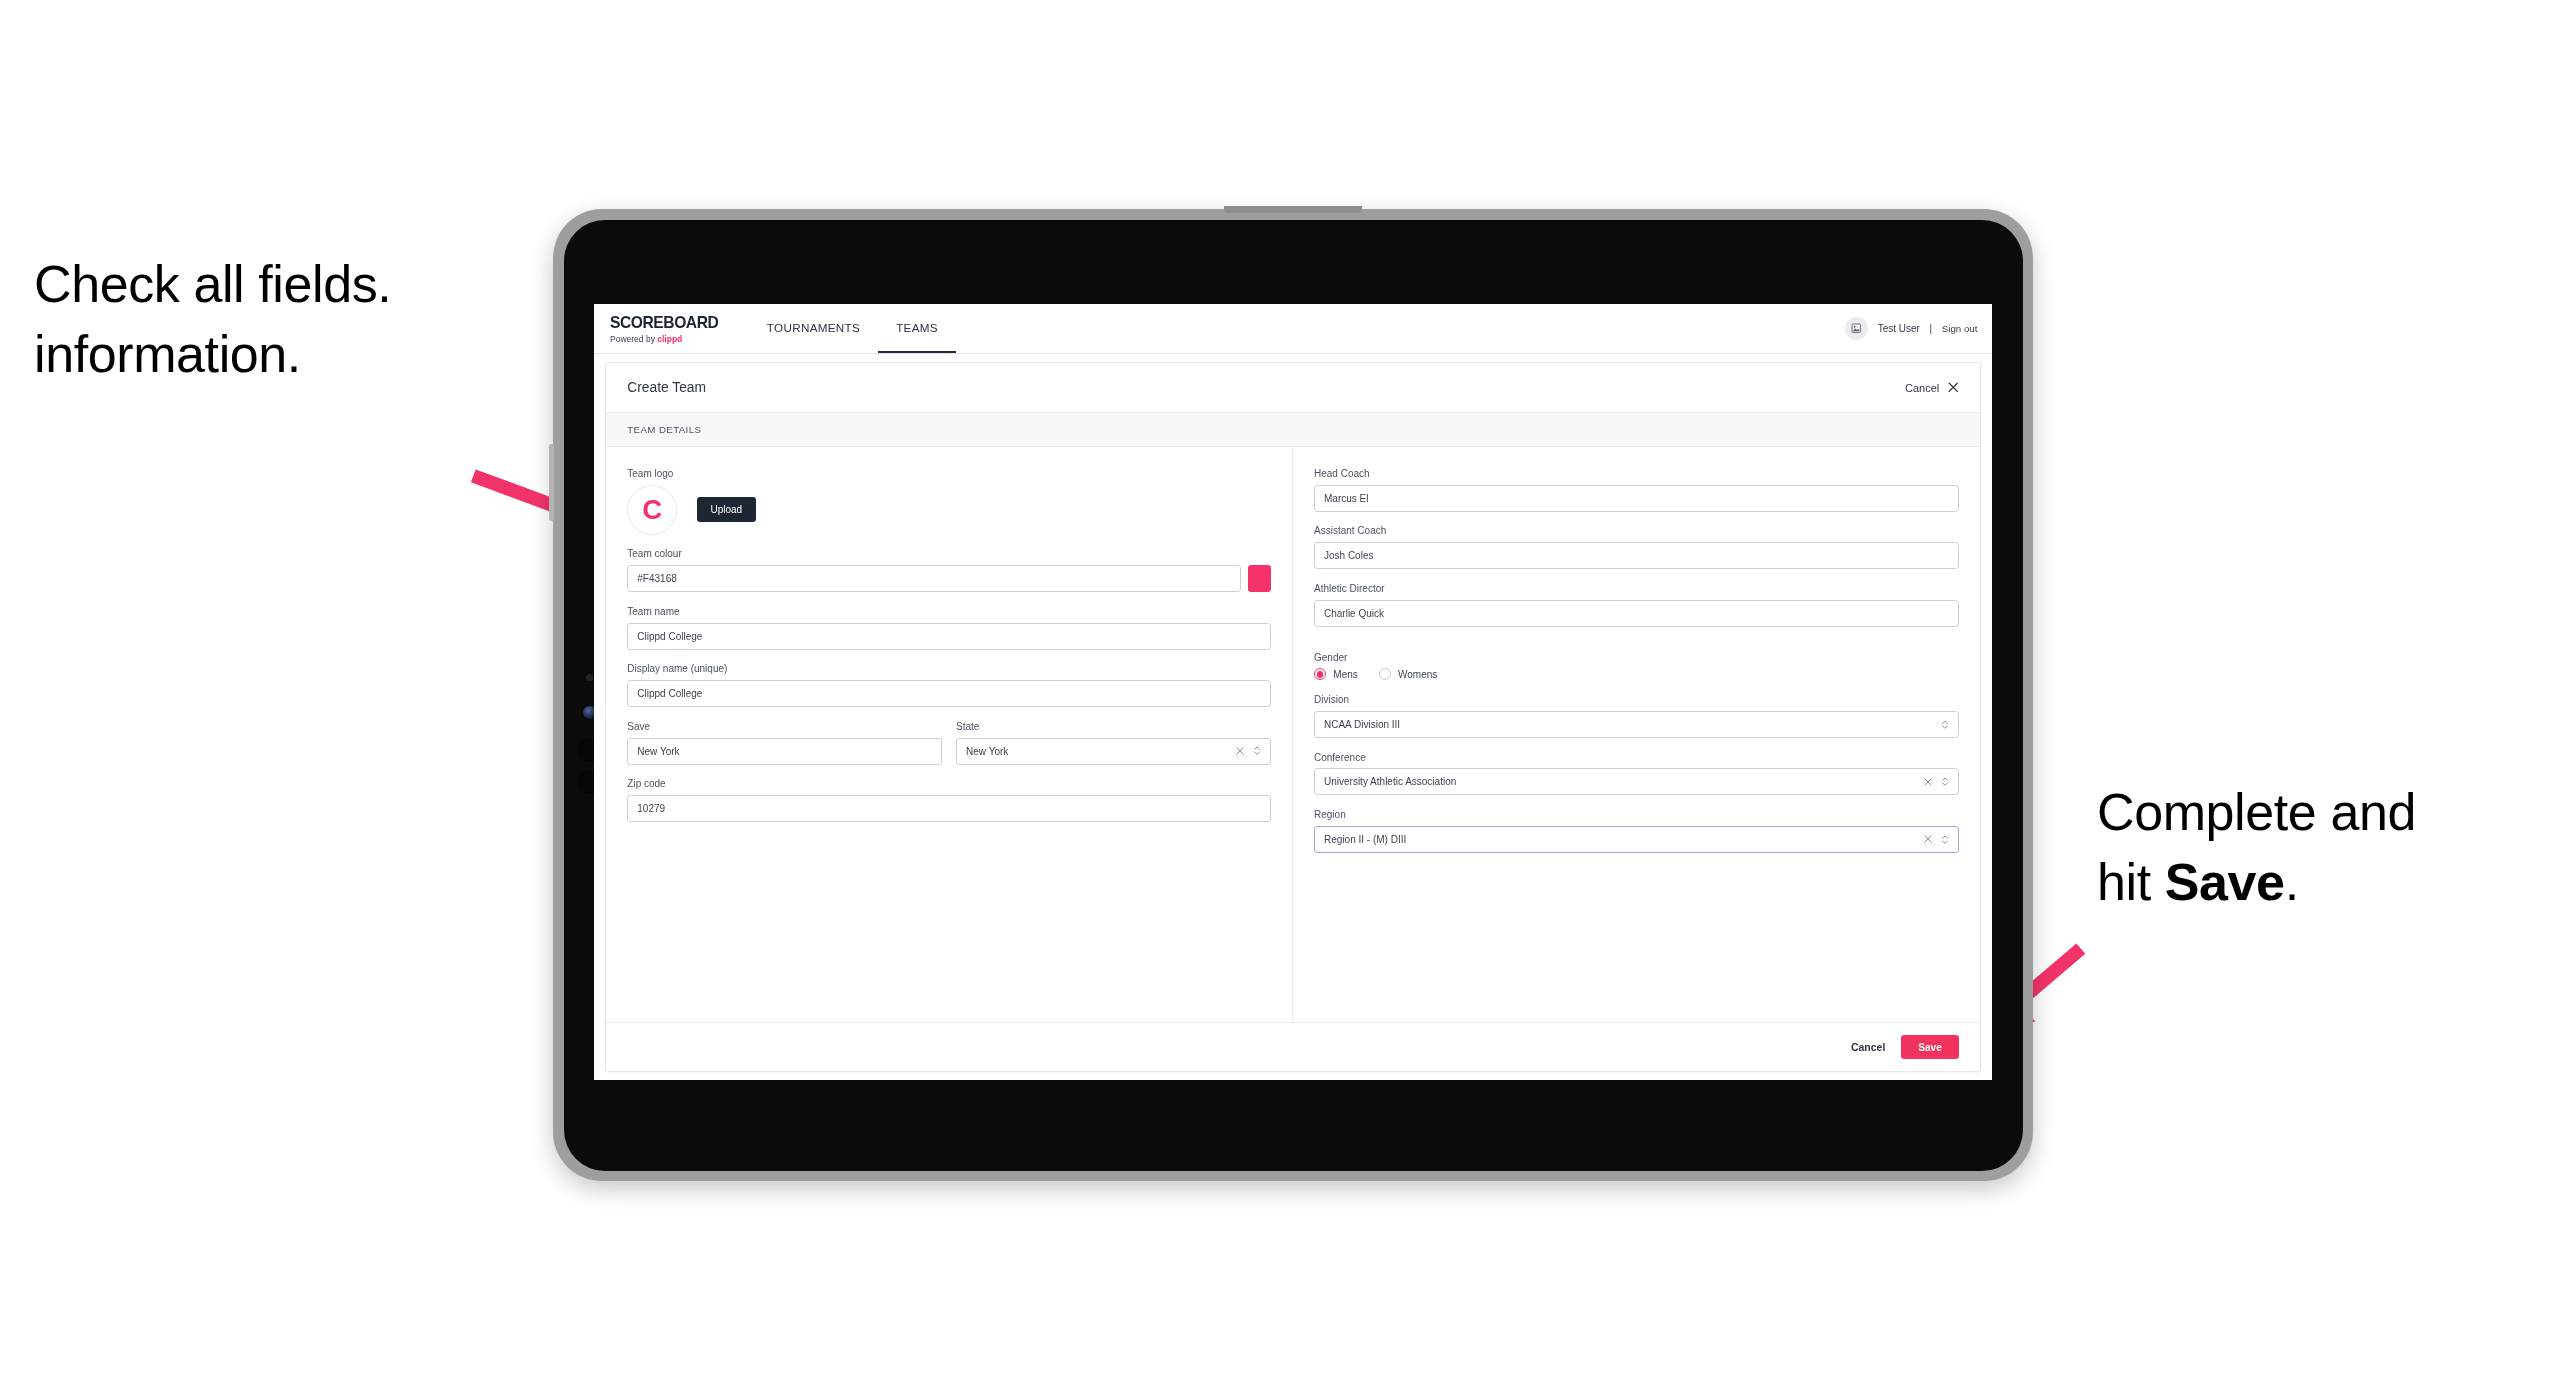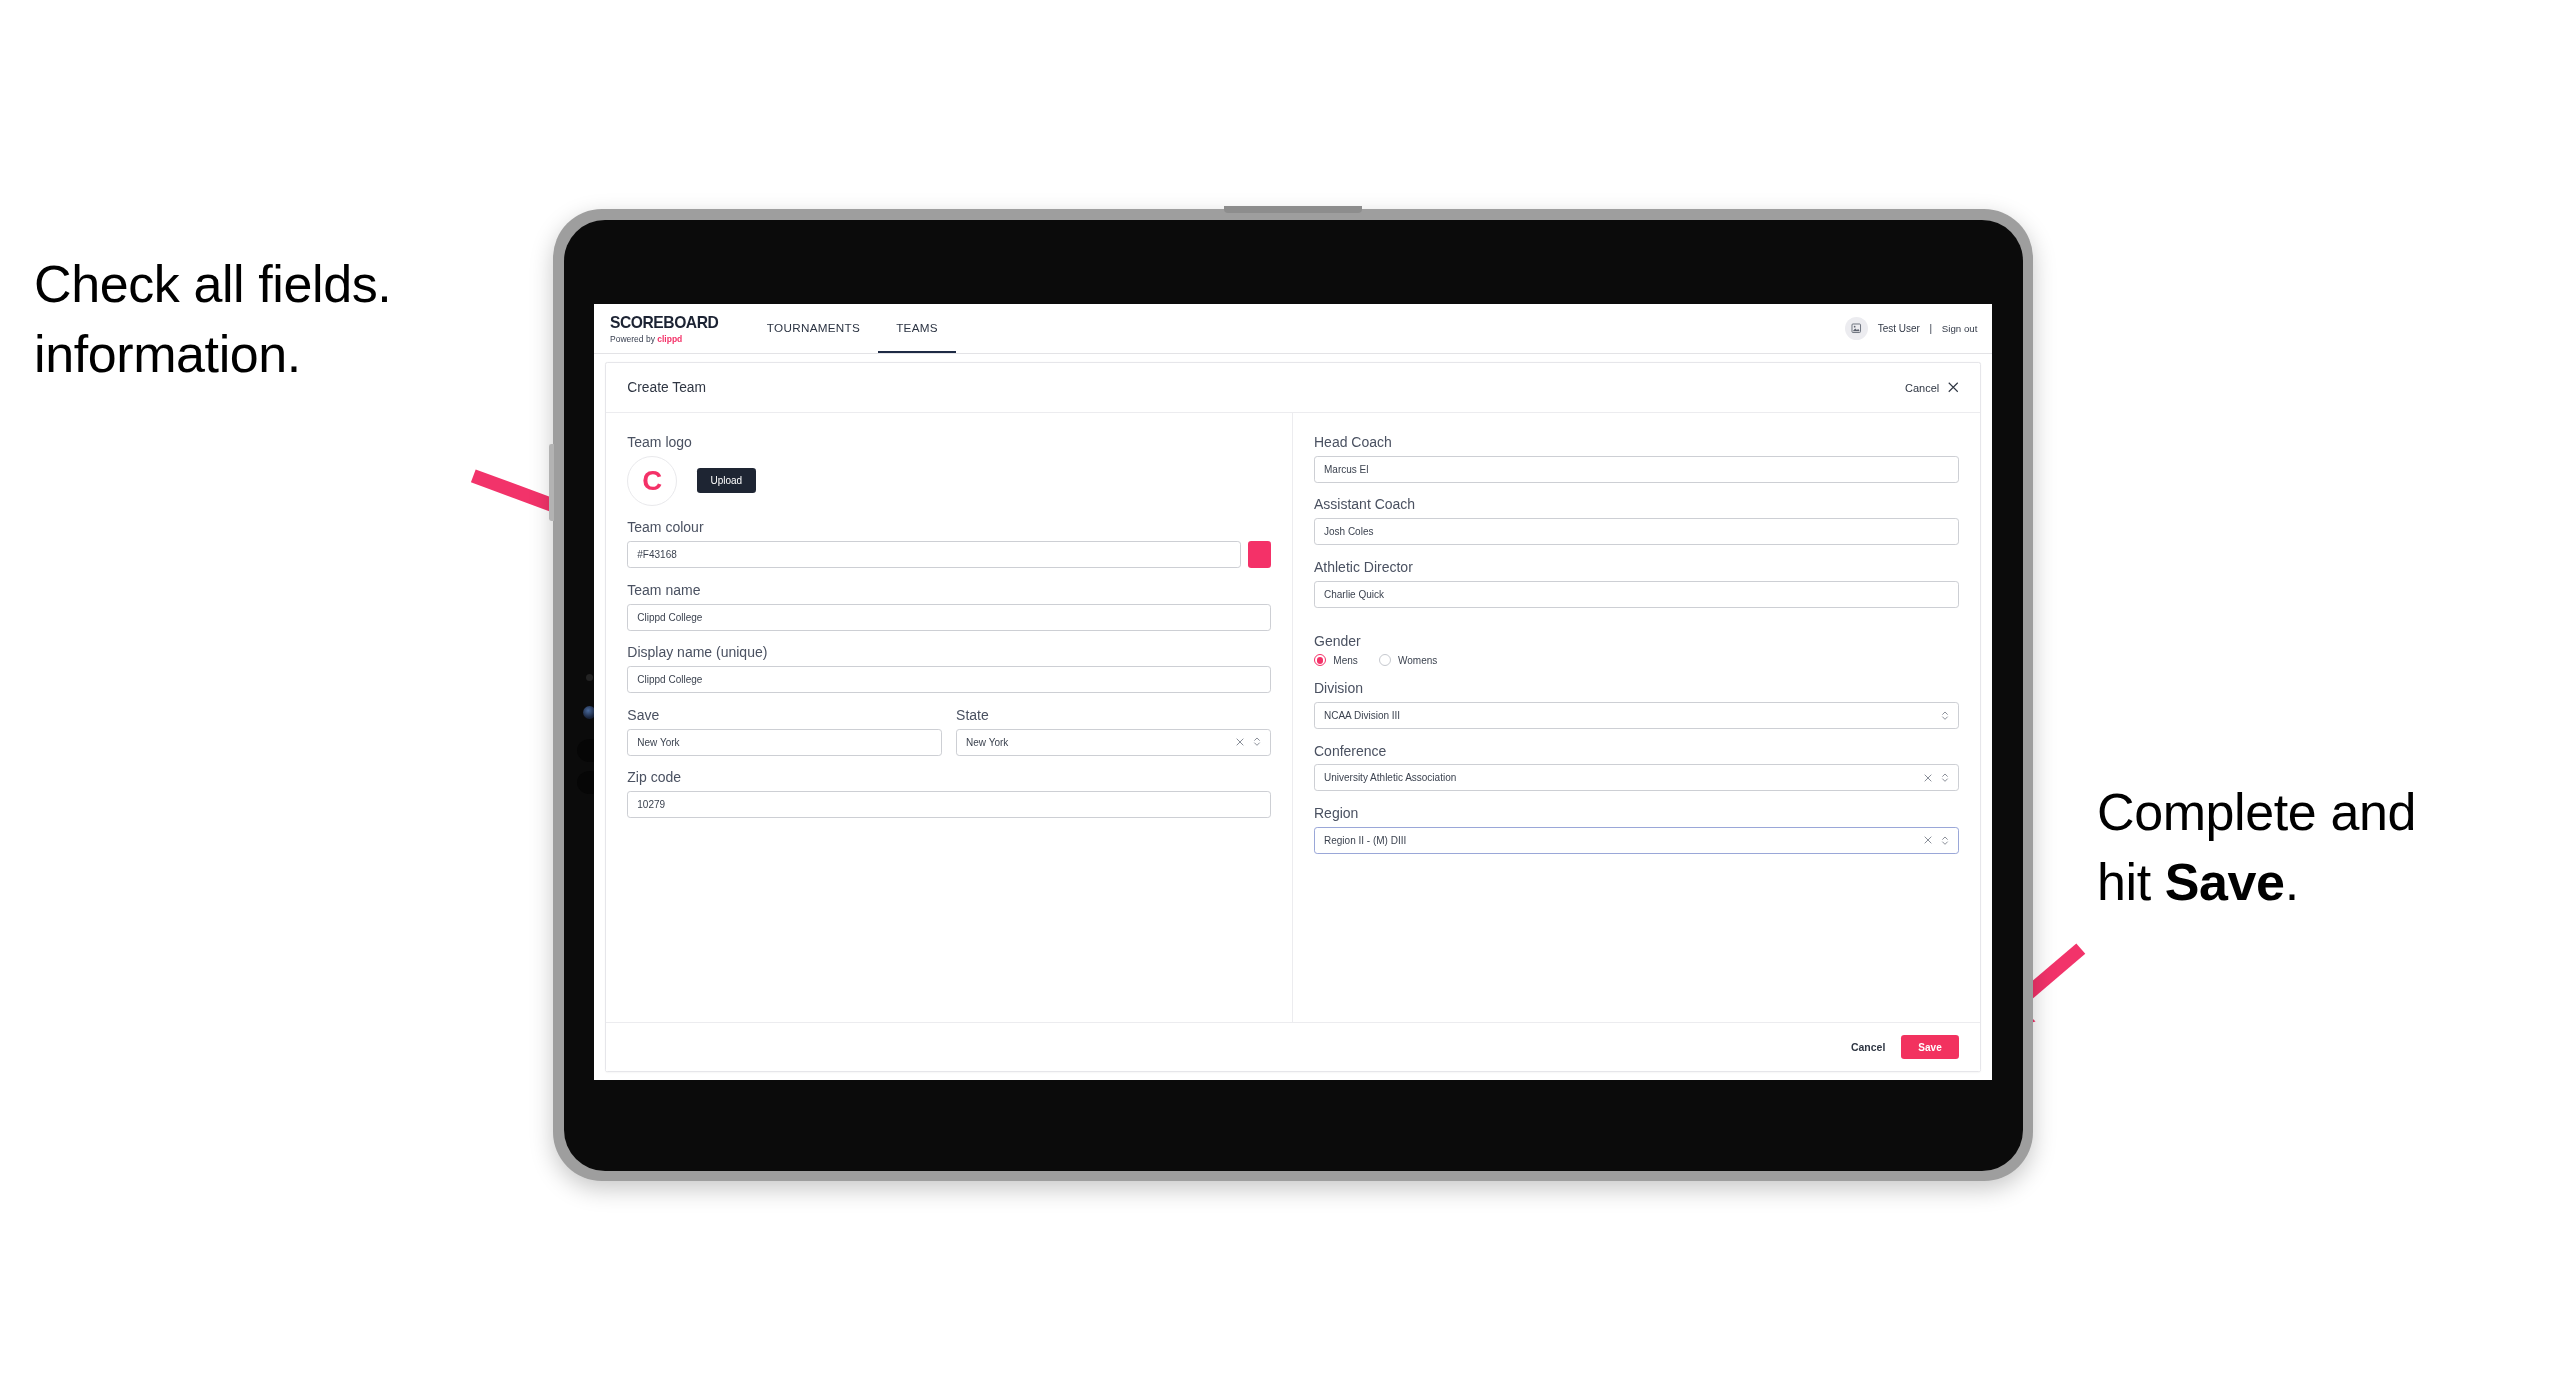--- a/index.html
+++ b/index.html
@@ -119,21 +119,21 @@
     display:flex; align-items:center; padding: 0 21px; flex:none;
   }
   #section-label { font-size:9.7px; letter-spacing:0.4px; color:#4b5260; }
 
   #form-area { flex:1; display:flex; min-height:0; }
   .col { padding: 21px 21px 0 21px; }
   #col-left { width: 50%; border-right:0.8px solid #ececef; }
   #col-right { width: 50%; }
 
   .fld { margin-bottom: 13.8px; }
-  .fld-label { font-size:14px; color:#4a5161; margin-bottom:5.7px; display:block; }
+  .fld-label { font-size:10px; color:#4a5161; margin-bottom:5.7px; display:block; }
   .input {
     height: 27px; border:0.8px solid #cdcfd4; border-radius:3.2px; background:#fff;
     display:flex; align-items:center; padding: 0 9px;
     font-size:10px; color:#3c4350; width:100%;
   }
   .input.focus { border-color:#9aa7d8; }
   .input .val { flex:1; }
   .adorn { display:flex; align-items:center; gap:9px; color:#767c88; font-size:10.5px; }
 
   
@@ -250,20 +250,23 @@
       <div id="card-head">
         <div id="card-title">Create Team</div>
         <div id="card-cancel">
           <span>Cancel</span>
           <svg width="10.5" height="10.5" viewBox="0 0 14 14">
             <path d="M1 1 L13 13 M13 1 L1 13" stroke="#2f3643" stroke-width="1.5" fill="none"></path>
           </svg>
         </div>
       </div>
 
+      <div id="section-bar">
+        <span id="section-label">TEAM DETAILS</span>
+      </div>
 
       <div id="form-area">
 
         <div class="col" id="col-left">
 
           <div class="fld">
             <label class="fld-label">Team logo</label>
             <div id="logo-row">
               <div id="logo-circle">
                 <span id="logo-letter">C</span>

